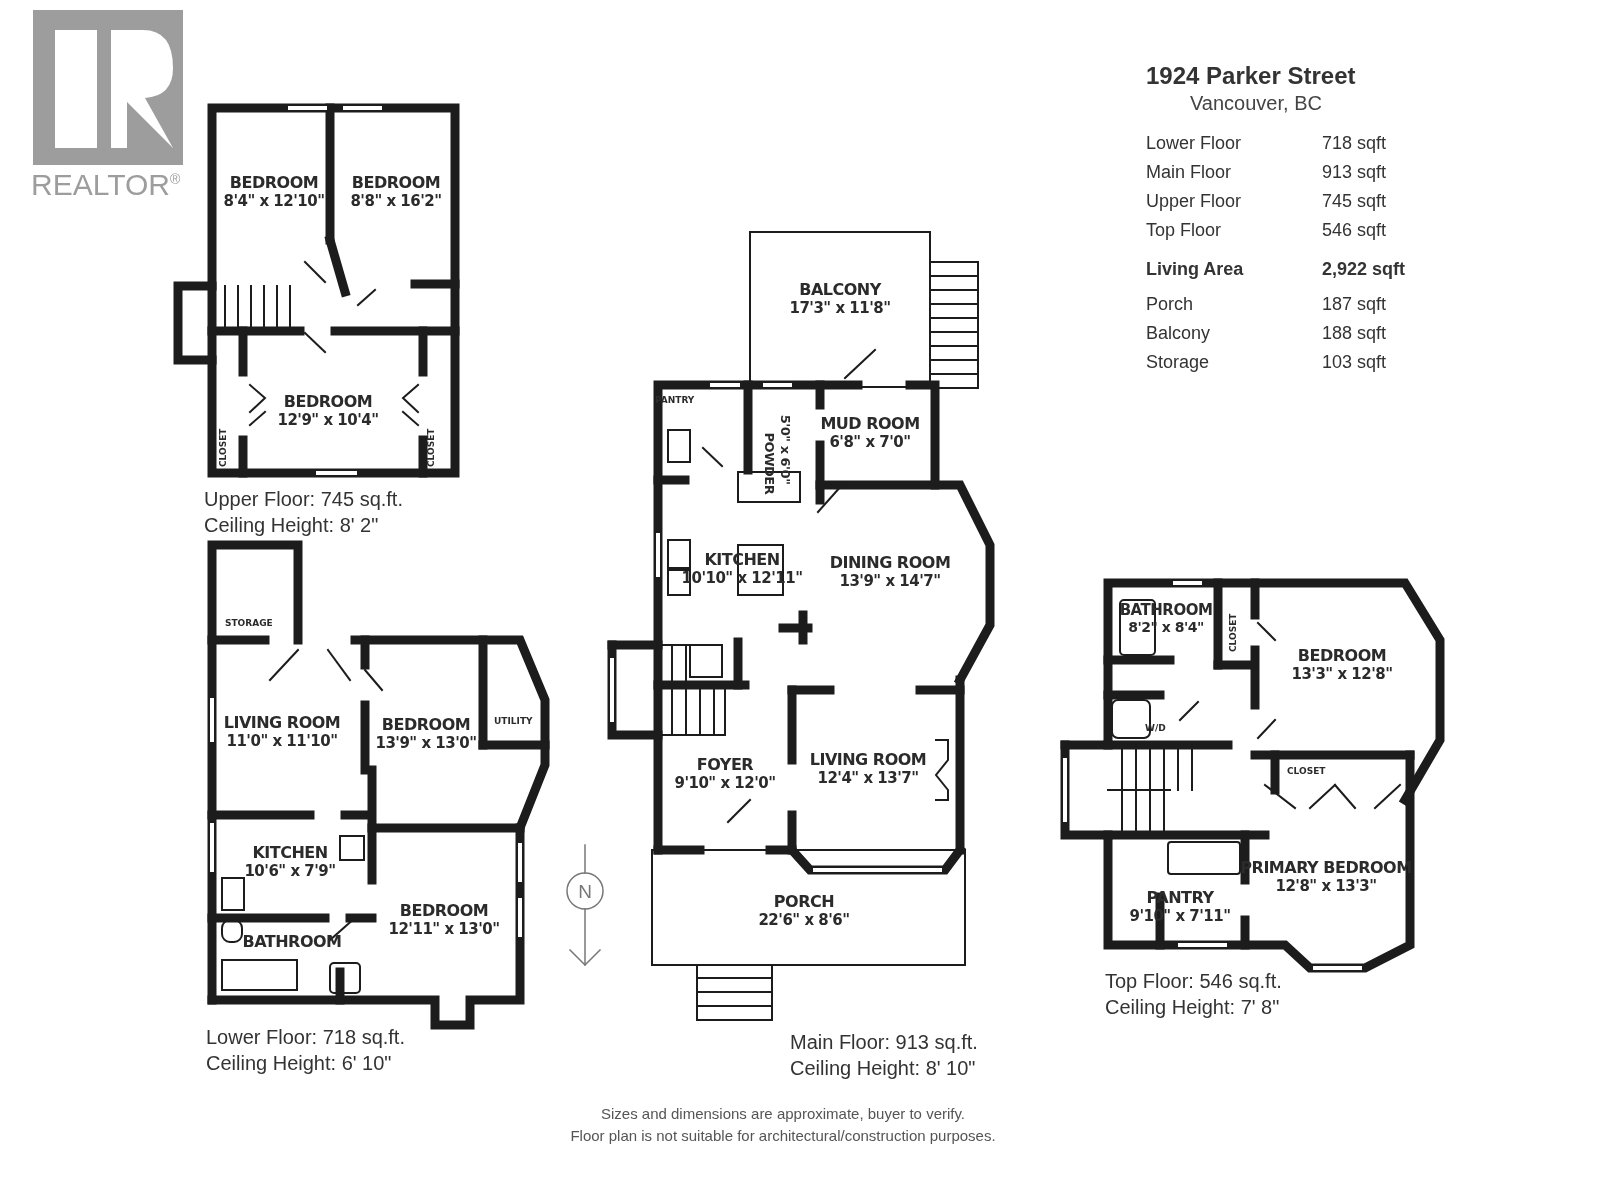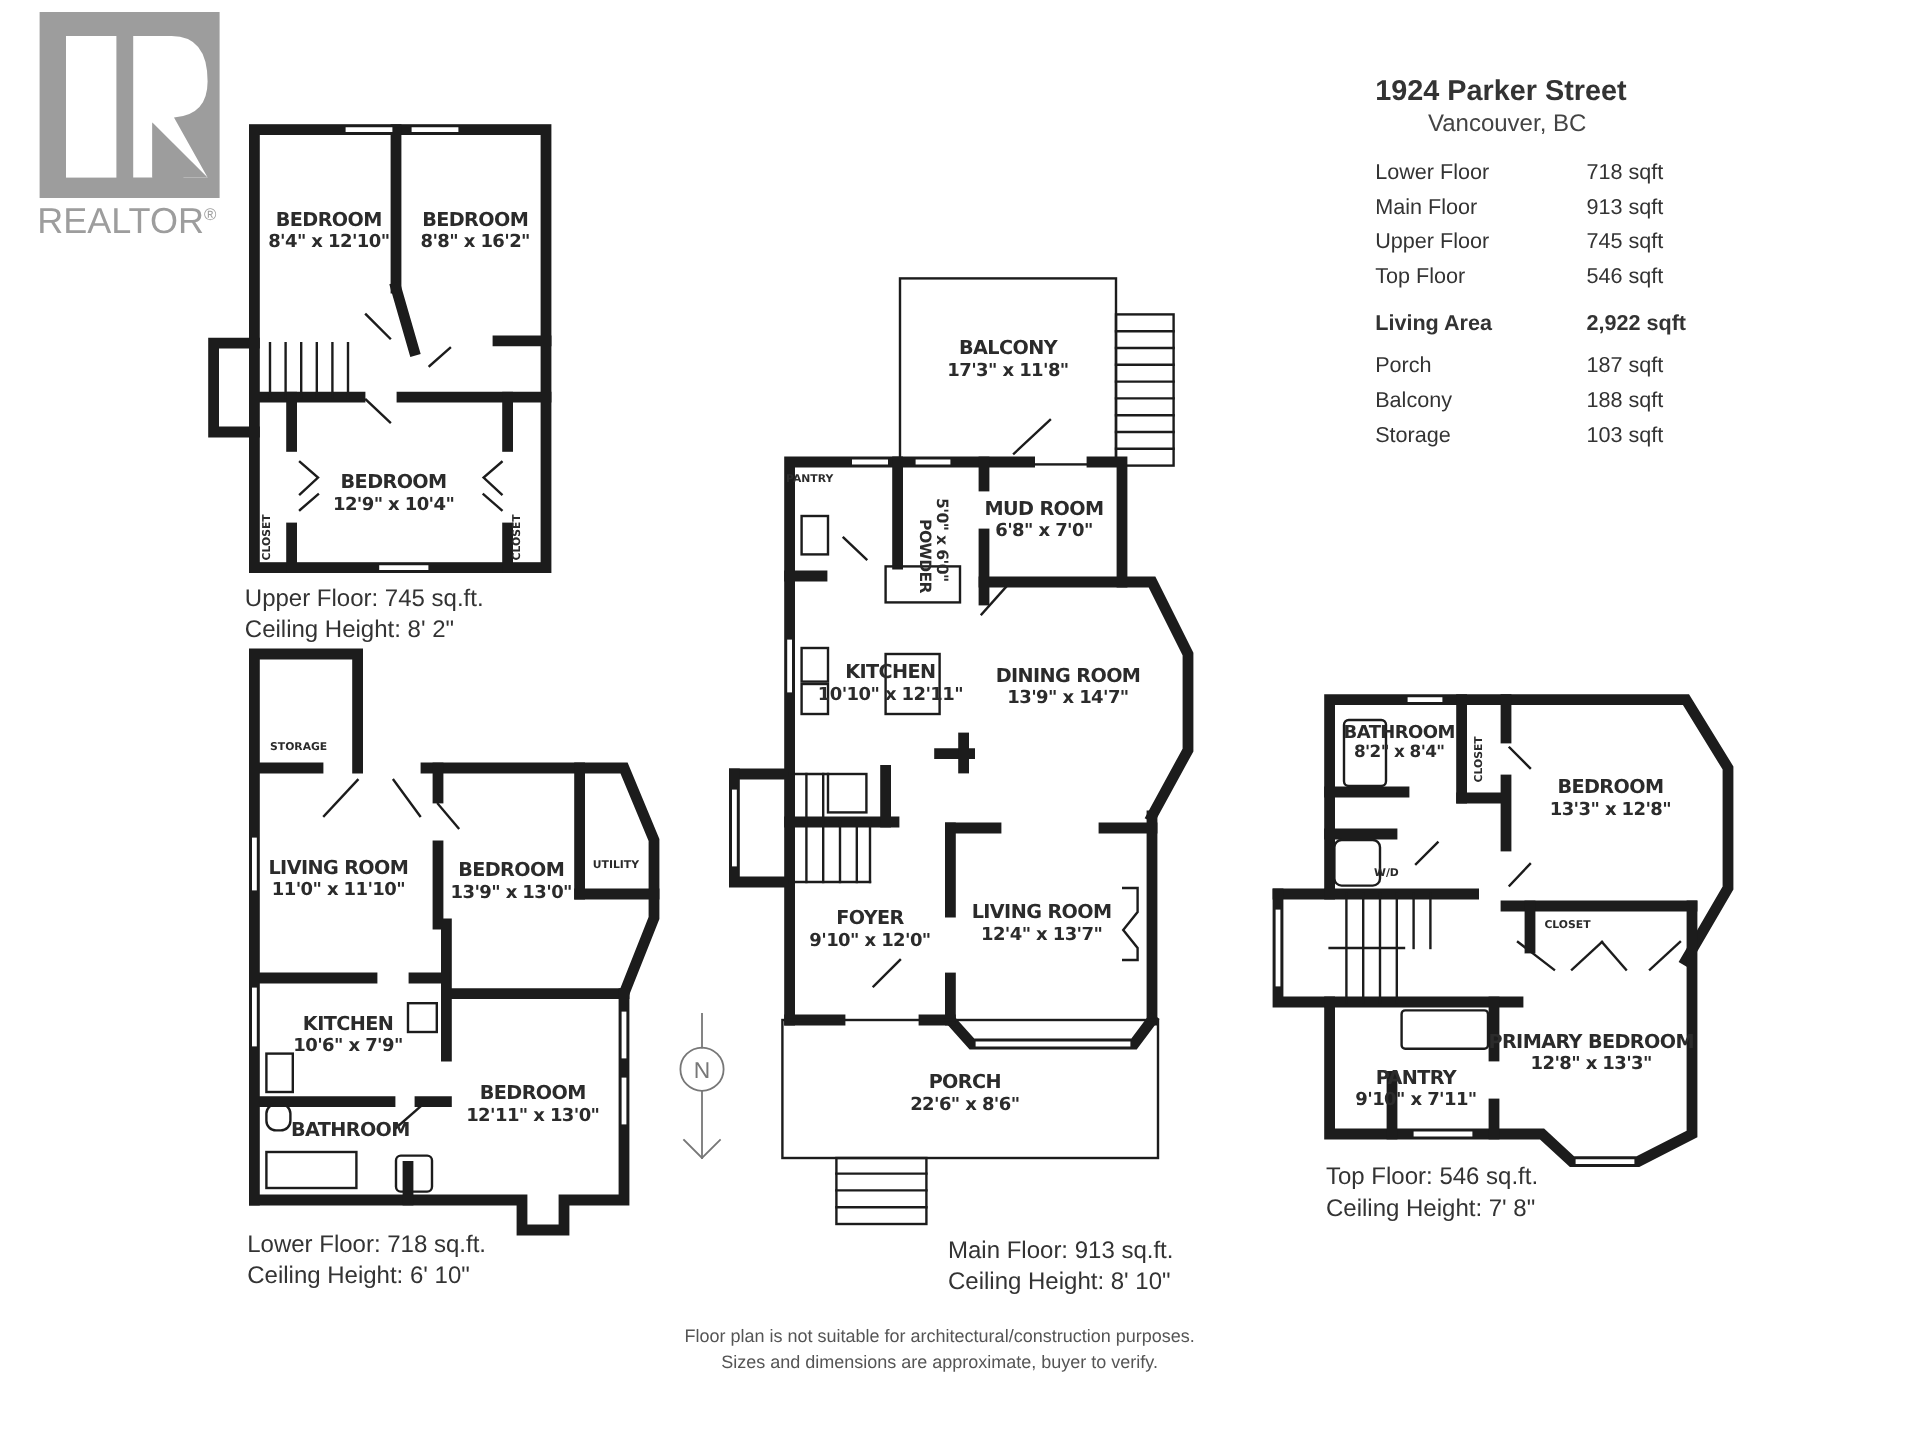--- a/index.html
+++ b/index.html
@@ -379,15 +379,15 @@
         </tr>
     <tr>
           <td class="k">Storage</td>
           <td>103 sqft</td>
         </tr>
   </tbody>
     </table>
 </div>
 
 <div class="footer">
+  <div>Sizes and dimensions are approximate, buyer to verify.</div>
   <div>Floor plan is not suitable for architectural/construction purposes.</div>
-  <div>Sizes and dimensions are approximate, buyer to verify.</div>
 </div>
 
 </body></html>

